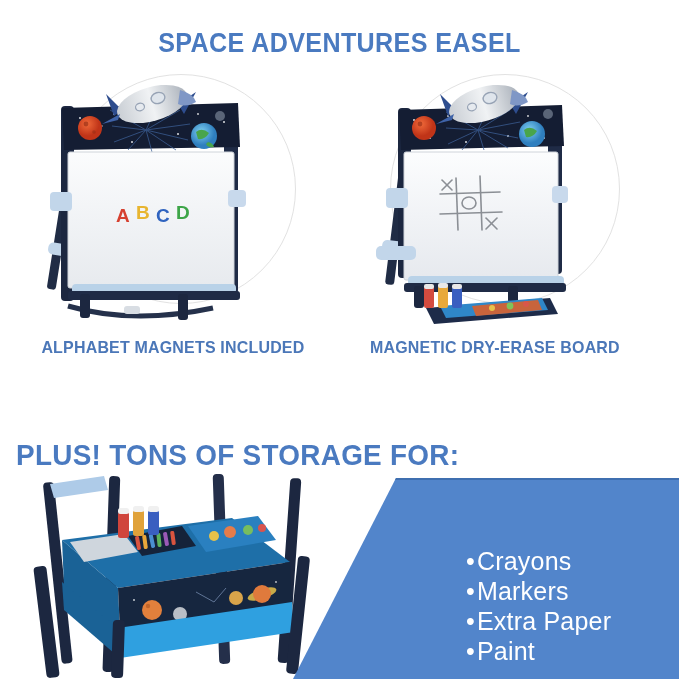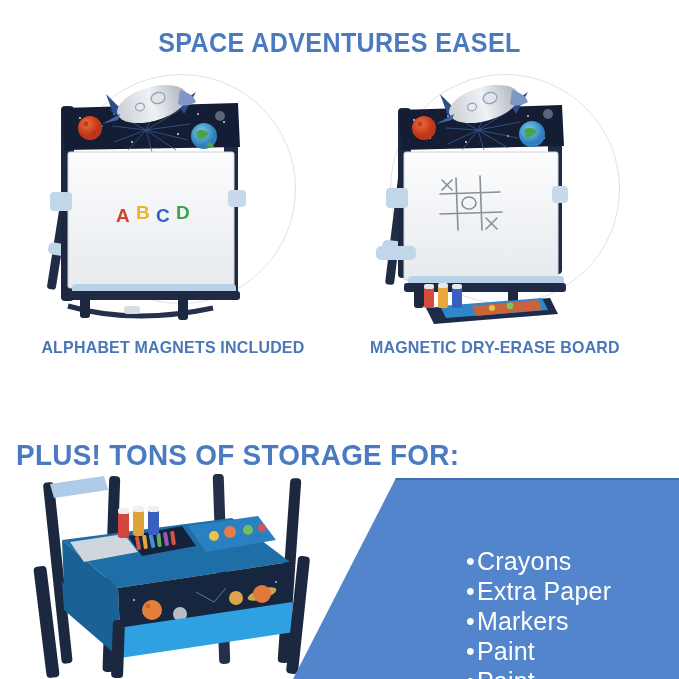--- a/index.html
+++ b/index.html
@@ -413,26 +413,23 @@
     <rect x="292" y="86" width="12" height="118" rx="4" fill="#1c2740" transform="rotate(6 298 145)"></rect>
   </svg>
 
   <div class="blue-panel"></div>
 
   <div class="bullet-list">
     <div class="bullet-item">
       <span class="bullet-dot">•</span><span>Crayons</span>
     </div>
     <div class="bullet-item">
+      <span class="bullet-dot">•</span><span>Markers</span>
+    </div>
+    <div class="bullet-item">
       <span class="bullet-dot">•</span><span>Extra Paper</span>
-    </div>
-    <div class="bullet-item">
-      <span class="bullet-dot">•</span><span>Markers</span>
     </div>
     <div class="bullet-item">
       <span class="bullet-dot">•</span><span>Paint</span>
     </div>
-    <div class="bullet-item">
-      <span class="bullet-dot">•</span><span>Paint</span>
-    </div>
   </div>
 
 </div>
 
 </body></html>

